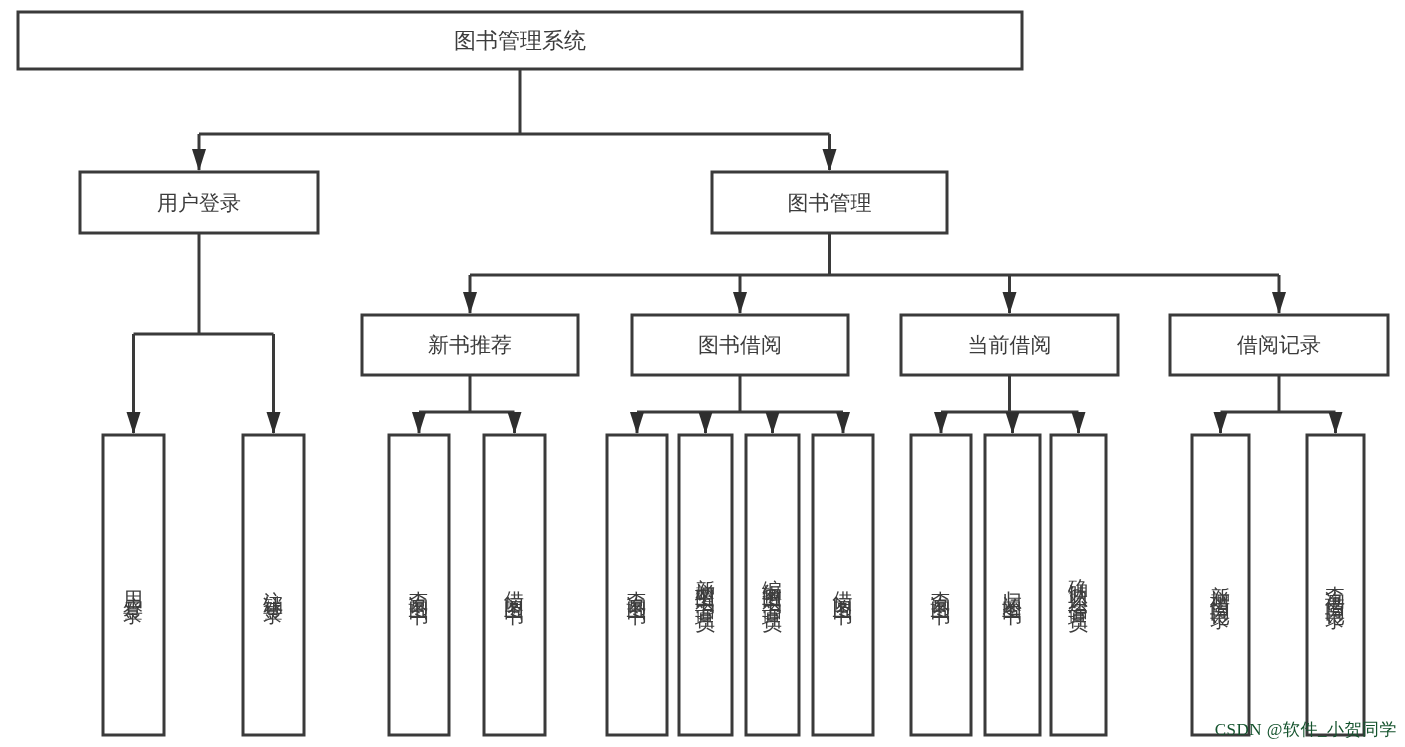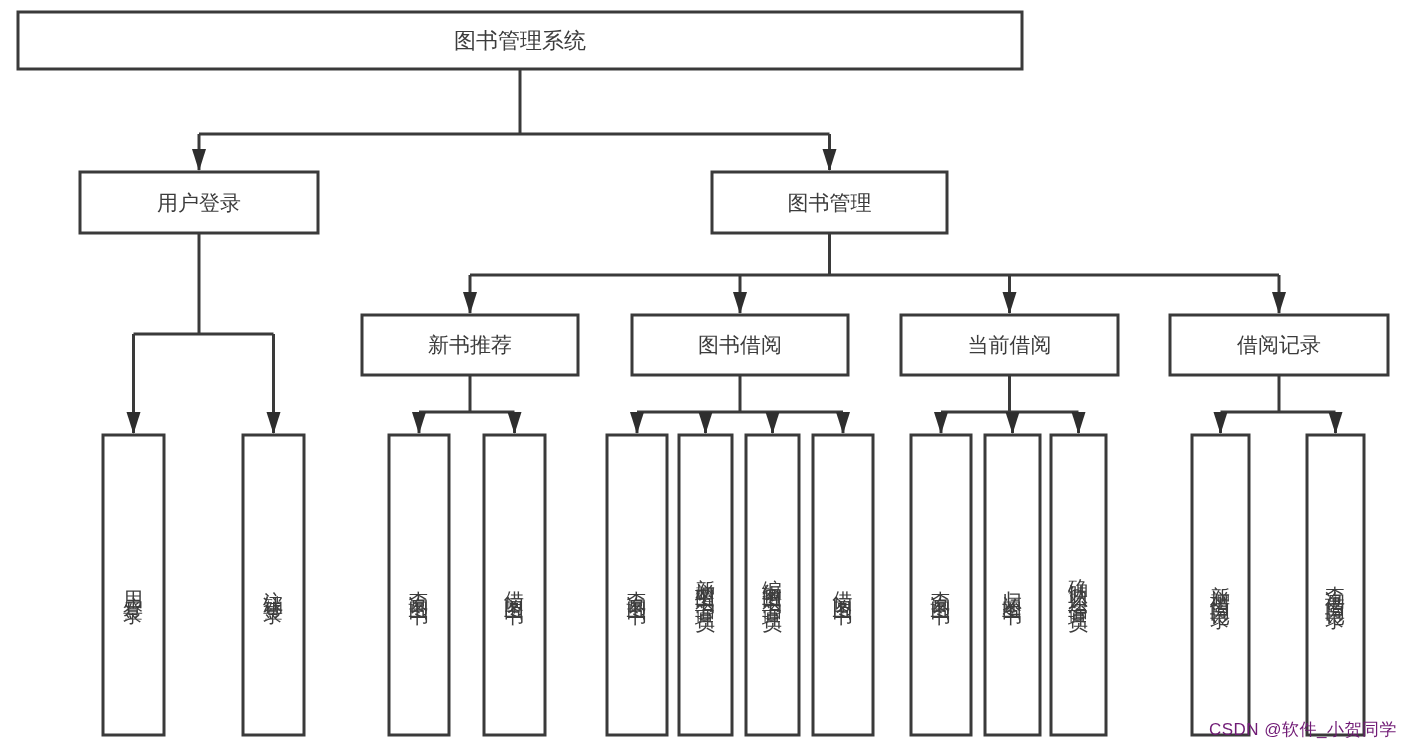--- a/index.html
+++ b/index.html
@@ -72,22 +72,22 @@
     color: #3c3c3c;
     font-family: "DejaVu Sans", "Liberation Sans", sans-serif;
     white-space: nowrap;
     text-align: center;
   }
   .watermark {
     position: absolute;
     right: 8px;
     bottom: 6px;
     font-size: 17px;
-    color: #701a75;
-    font-family: Liberation Sans, sans-serif;
+    color: #14532d;
+    font-family: Liberation Serif, serif;
     white-space: nowrap;
     letter-spacing: 0.5px;
   }
 </style>
 </head>
 <body>
 
 <div id="canvas">
 
   <svg class="diagram" viewBox="0 0 1405 747">

